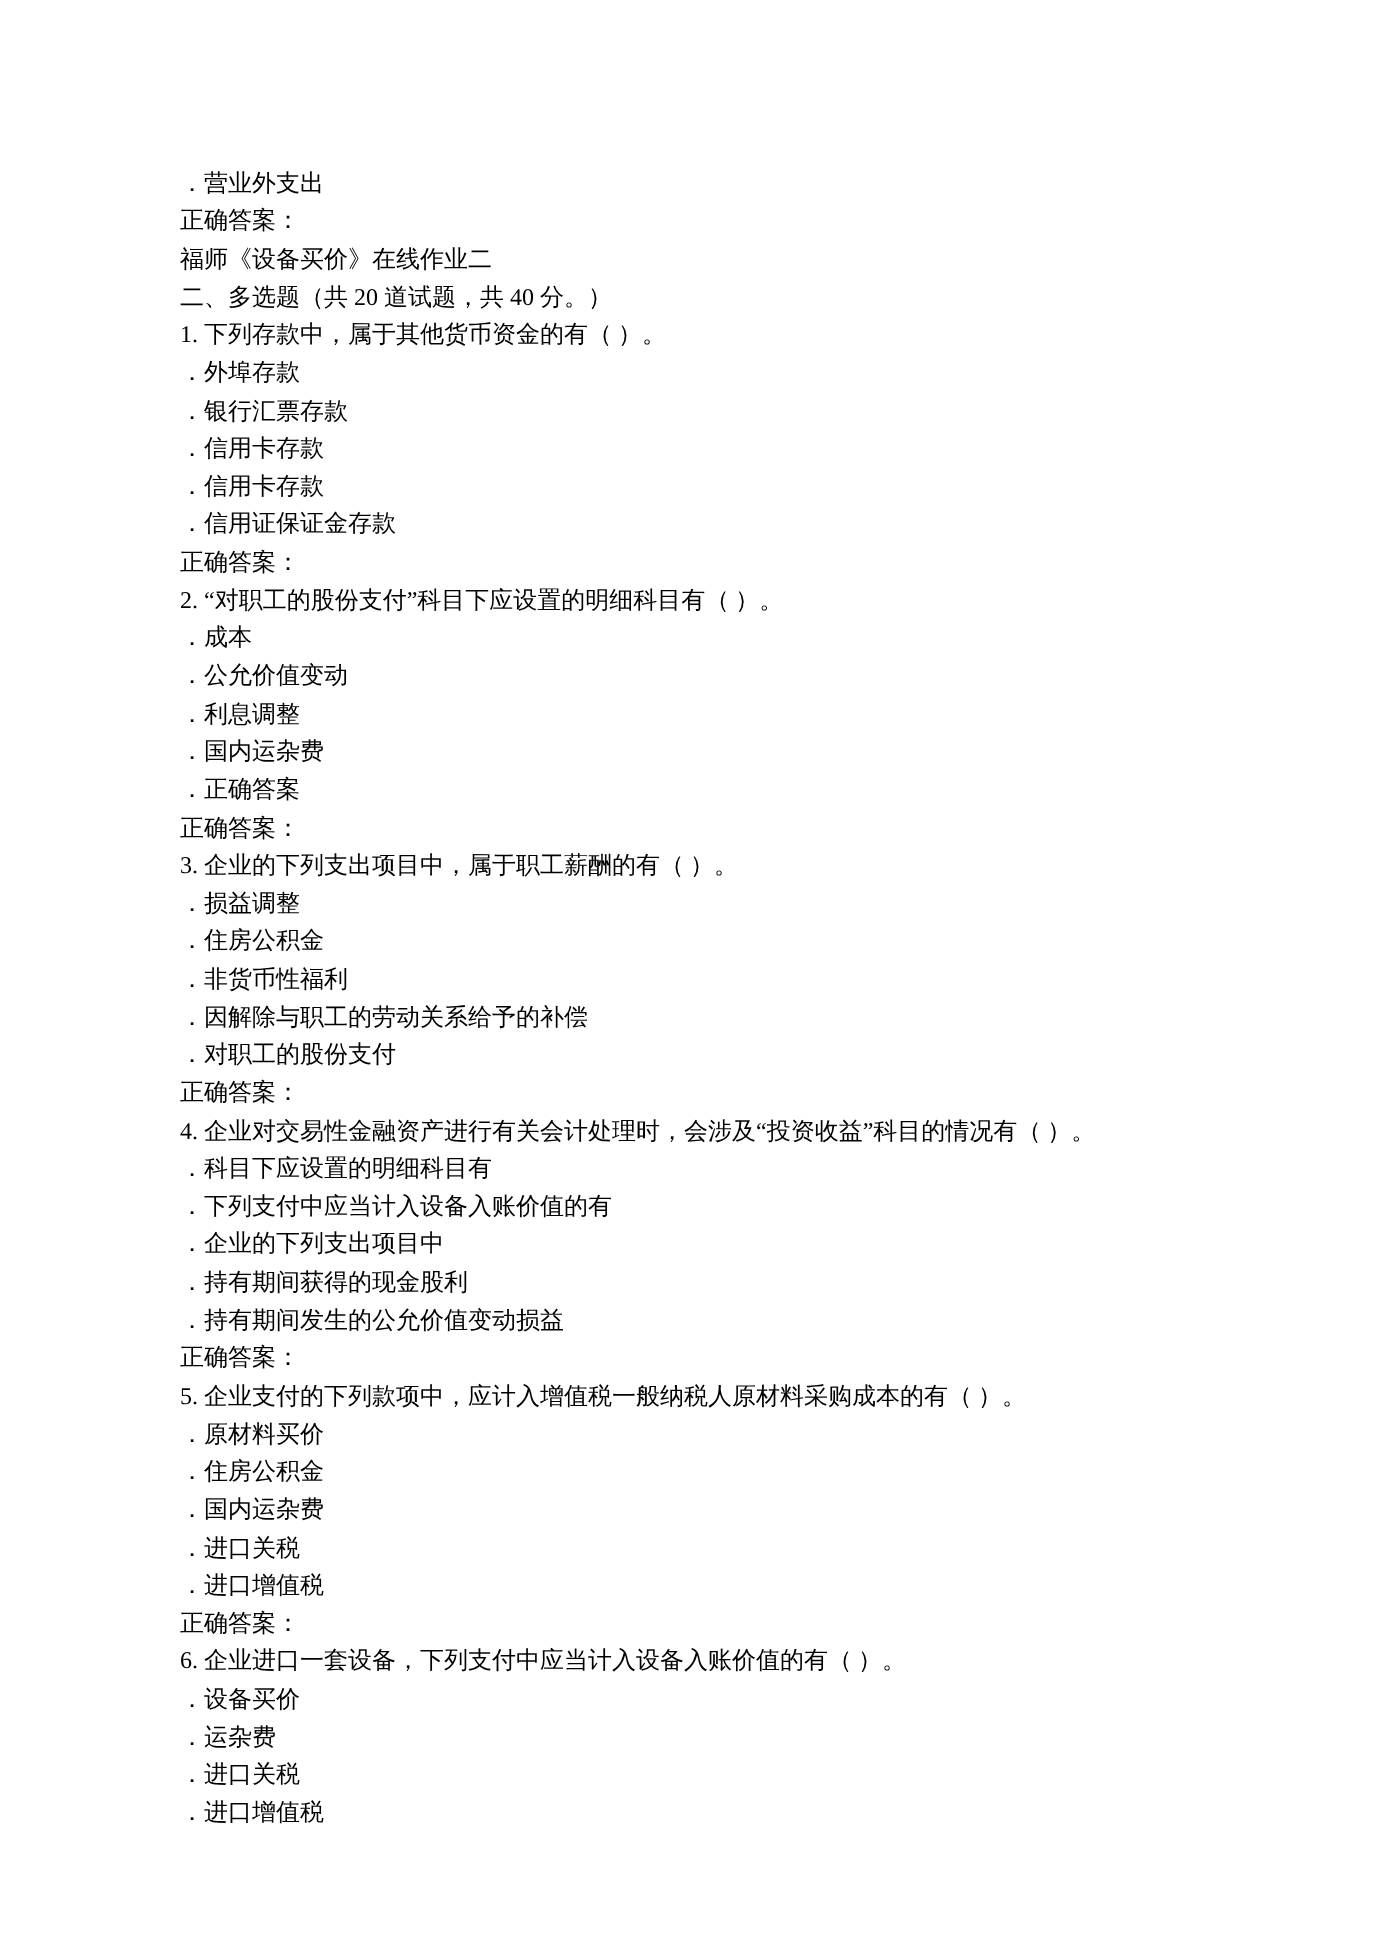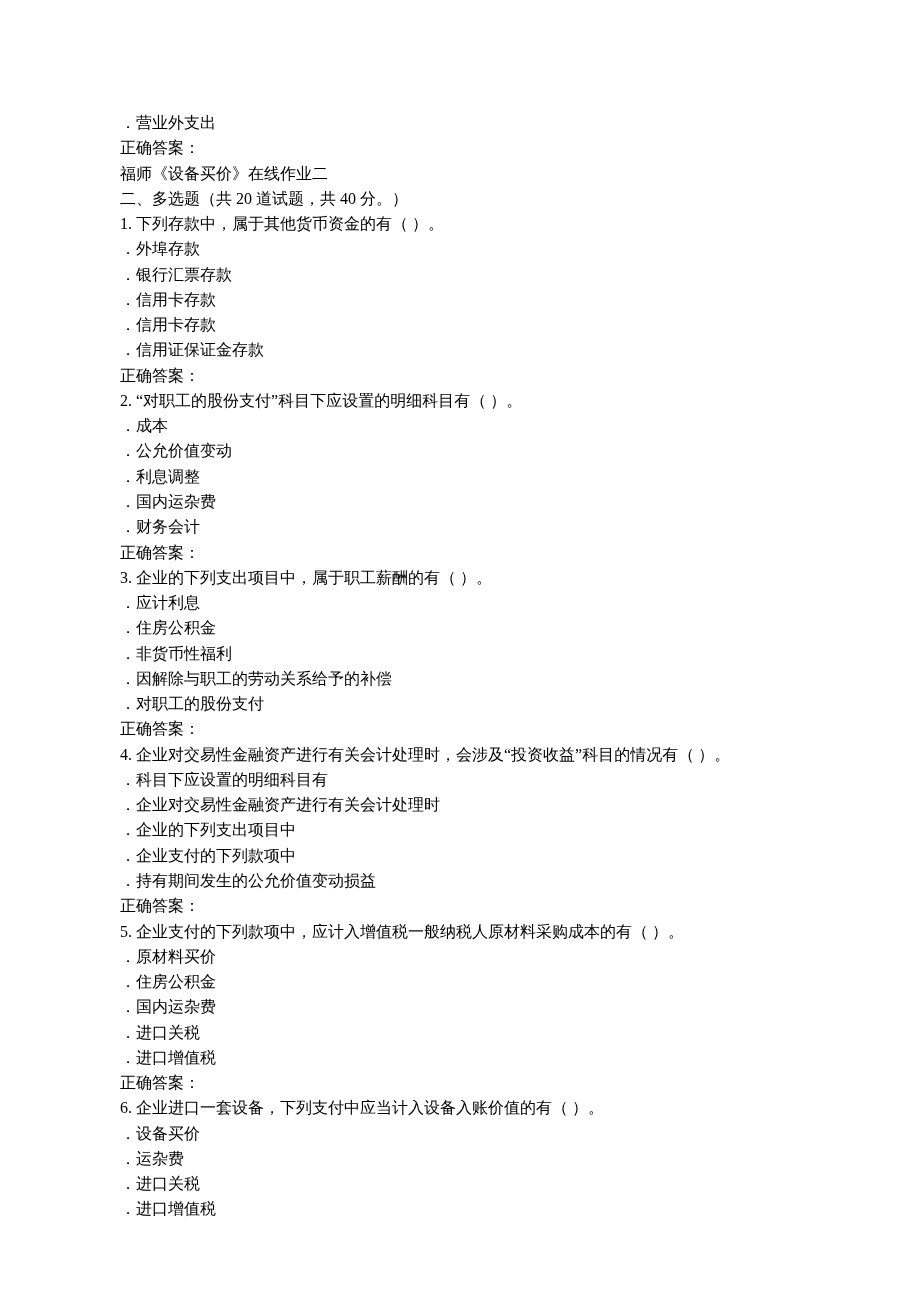--- a/index.html
+++ b/index.html
@@ -31,36 +31,36 @@
 <div class="line option">．信用卡存款</div>
 <div class="line option">．信用卡存款</div>
 <div class="line option">．信用证保证金存款</div>
 <div class="line">正确答案：</div>
 
 <div class="line question"><span>2.</span><span>  “对职工的股份支付”科目下应设置的明细科目有（ ）。</span></div>
 <div class="line option">．成本</div>
 <div class="line option">．公允价值变动</div>
 <div class="line option">．利息调整</div>
 <div class="line option">．国内运杂费</div>
-<div class="line option">．财务会计</div>
+<div class="line option">．正确答案</div>
 <div class="line">正确答案：</div>
 
 <div class="line question"><span>3.</span><span>  企业的下列支出项目中，属于职工薪酬的有（ ）。</span></div>
-<div class="line option">．应计利息</div>
+<div class="line option">．损益调整</div>
 <div class="line option">．住房公积金</div>
 <div class="line option">．非货币性福利</div>
 <div class="line option">．因解除与职工的劳动关系给予的补偿</div>
 <div class="line option">．对职工的股份支付</div>
 <div class="line">正确答案：</div>
 
 <div class="line question"><span>4.</span><span>  企业对交易性金融资产进行有关会计处理时，会涉及“投资收益”科目的情况有（ ）。</span></div>
 <div class="line option">．科目下应设置的明细科目有</div>
-<div class="line option">．企业对交易性金融资产进行有关会计处理时</div>
+<div class="line option">．下列支付中应当计入设备入账价值的有</div>
 <div class="line option">．企业的下列支出项目中</div>
-<div class="line option">．企业支付的下列款项中</div>
+<div class="line option">．持有期间获得的现金股利</div>
 <div class="line option">．持有期间发生的公允价值变动损益</div>
 <div class="line">正确答案：</div>
 
 <div class="line question"><span>5.</span><span>  企业支付的下列款项中，应计入增值税一般纳税人原材料采购成本的有（ ）。</span></div>
 <div class="line option">．原材料买价</div>
 <div class="line option">．住房公积金</div>
 <div class="line option">．国内运杂费</div>
 <div class="line option">．进口关税</div>
 <div class="line option">．进口增值税</div>
 <div class="line">正确答案：</div>

